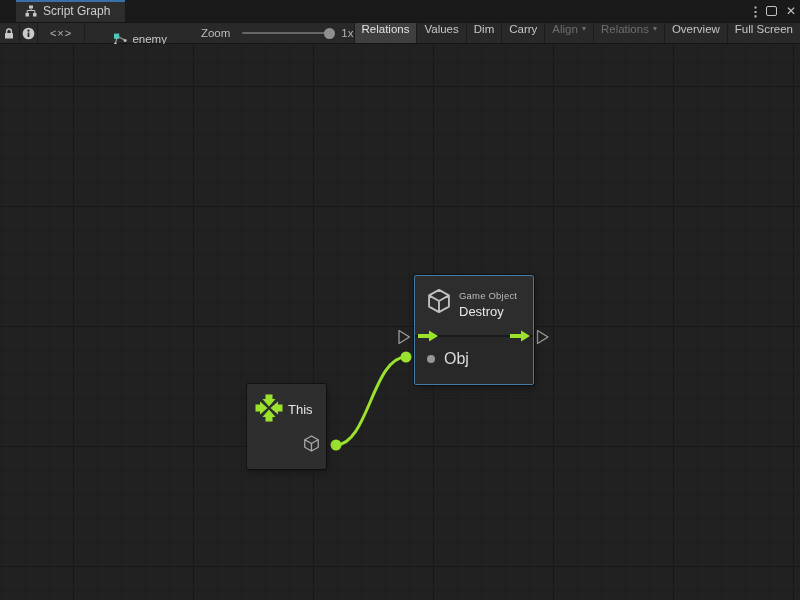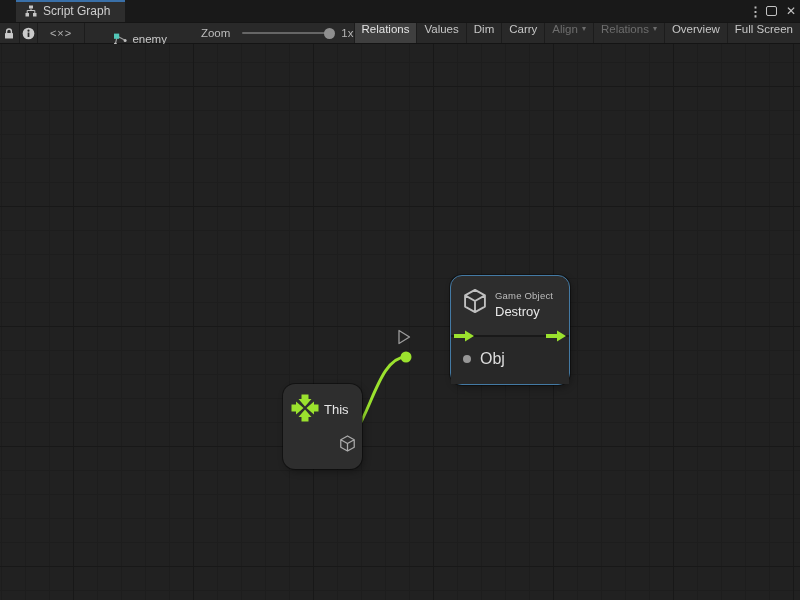--- a/index.html
+++ b/index.html
@@ -46,22 +46,22 @@
     background-image:
       linear-gradient(to right,#181818 1px,transparent 1px),
       linear-gradient(to bottom,#181818 1px,transparent 1px),
       linear-gradient(to right,#1d1d1d 1px,transparent 1px),
       linear-gradient(to bottom,#1d1d1d 1px,transparent 1px);
     background-size:120px 120px,120px 120px,24px 24px,24px 24px;
     background-position:73px 0,0 42px,1px 0,0 18px; }
 
   .wire-layer { position:absolute; inset:0; pointer-events:none; }
 
-  .node { position:absolute; background:#2e2e2e; border-radius:12px;
-          box-shadow:0 0 0 1px rgba(0,0,0,.4), 2px 3px 7px rgba(0,0,0,.3);margin-left:36px; }
+  .node { position:absolute; background:#2e2e2e; border-radius:2px;
+          box-shadow:0 0 0 1px rgba(0,0,0,.4), 2px 3px 7px rgba(0,0,0,.3); }
   .node-this { left:247px; top:340px; width:79px; height:85px; }
   .this-icon { position:absolute; left:8px; top:10px; }
   .this-label { position:absolute; left:41px; top:18px; font-size:13px; color:#e6e6e6;text-align:center; }
   .this-cube { position:absolute; left:55px; top:50px; }
 
   .node-destroy { left:414px; top:231px; width:120px; height:110px;
                   border:1.5px solid #447aa4; background:#2d2d2d; }
   .destroy-header { position:absolute; left:0; top:0; right:0; height:59px; }
   .destroy-cube { position:absolute; left:10px; top:11px; }
   .destroy-titles { position:absolute; left:44px; top:14px; }

